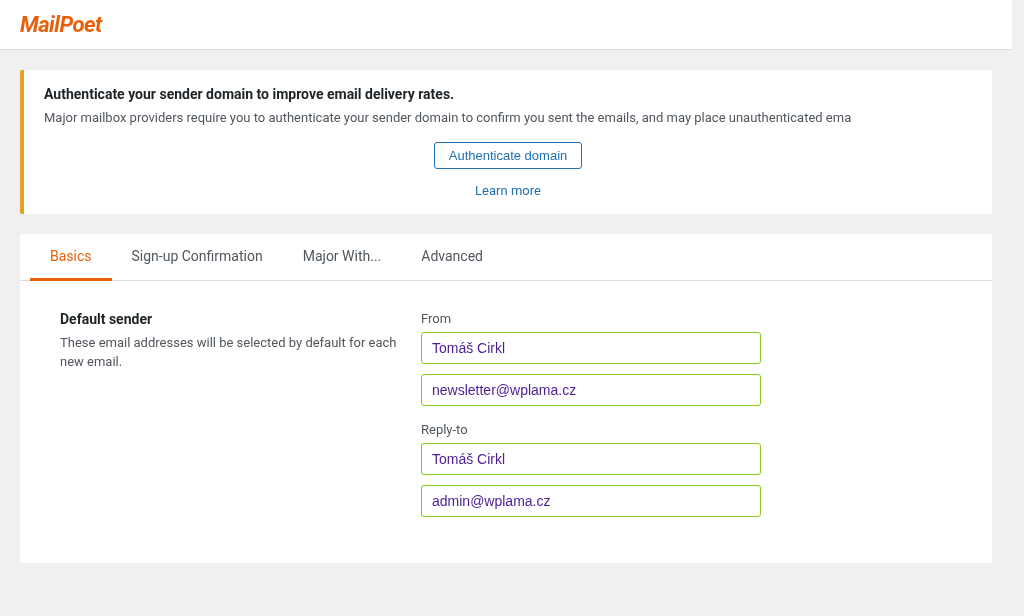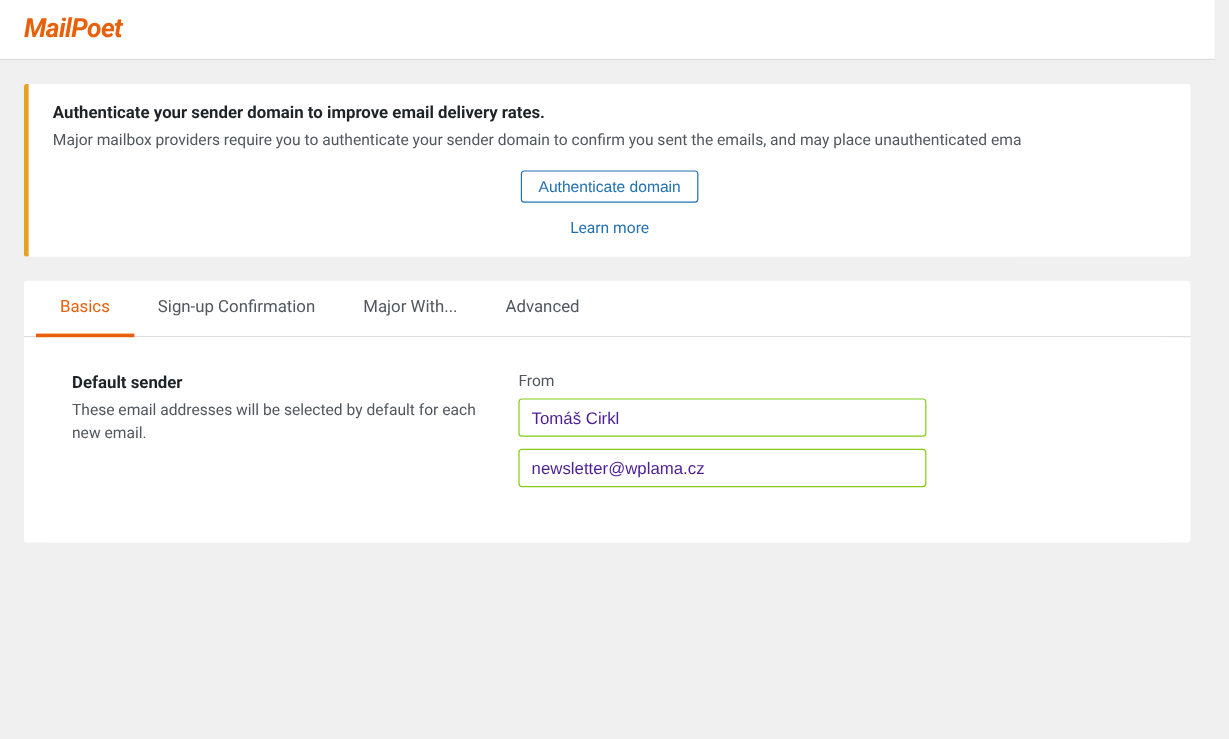--- a/index.html
+++ b/index.html
@@ -93,21 +93,21 @@
       font-weight: 400;
     }
     
     .content-area {
       background: #fff;
       margin: 0 20px;
       padding: 30px 20px;
     }
     .settings-row {
       display: flex;
-      gap: 32px;
+      gap: 21px;
     }
     .settings-label-col {
       width: 340px;
       flex-shrink: 0;
     }
     .settings-label-title {
       font-weight: 700;
       font-size: 14px;
       margin-bottom: 6px;
       color: #1d2327;
@@ -190,19 +190,24 @@
         </div>
 
         <div class="settings-fields-col">
 
           <div class="field-section">
             <div class="field-group-label">From</div>
             <input type="text" class="text-input" value="Tomáš Cirkl" style="">
             <input type="text" class="text-input" value="newsletter@wplama.cz" style="">
           </div>
 
+          <div class="field-section">
+            <div class="field-section-label">Reply-to</div>
+            <input type="text" class="text-input" value="Tomáš Cirkl" style="">
+            <input type="text" class="text-input" value="admin@wplama.cz" style="">
+          </div>
 
         </div>
       </div>
     </div>
   </div>
 
 </div>
 
 </body></html>

